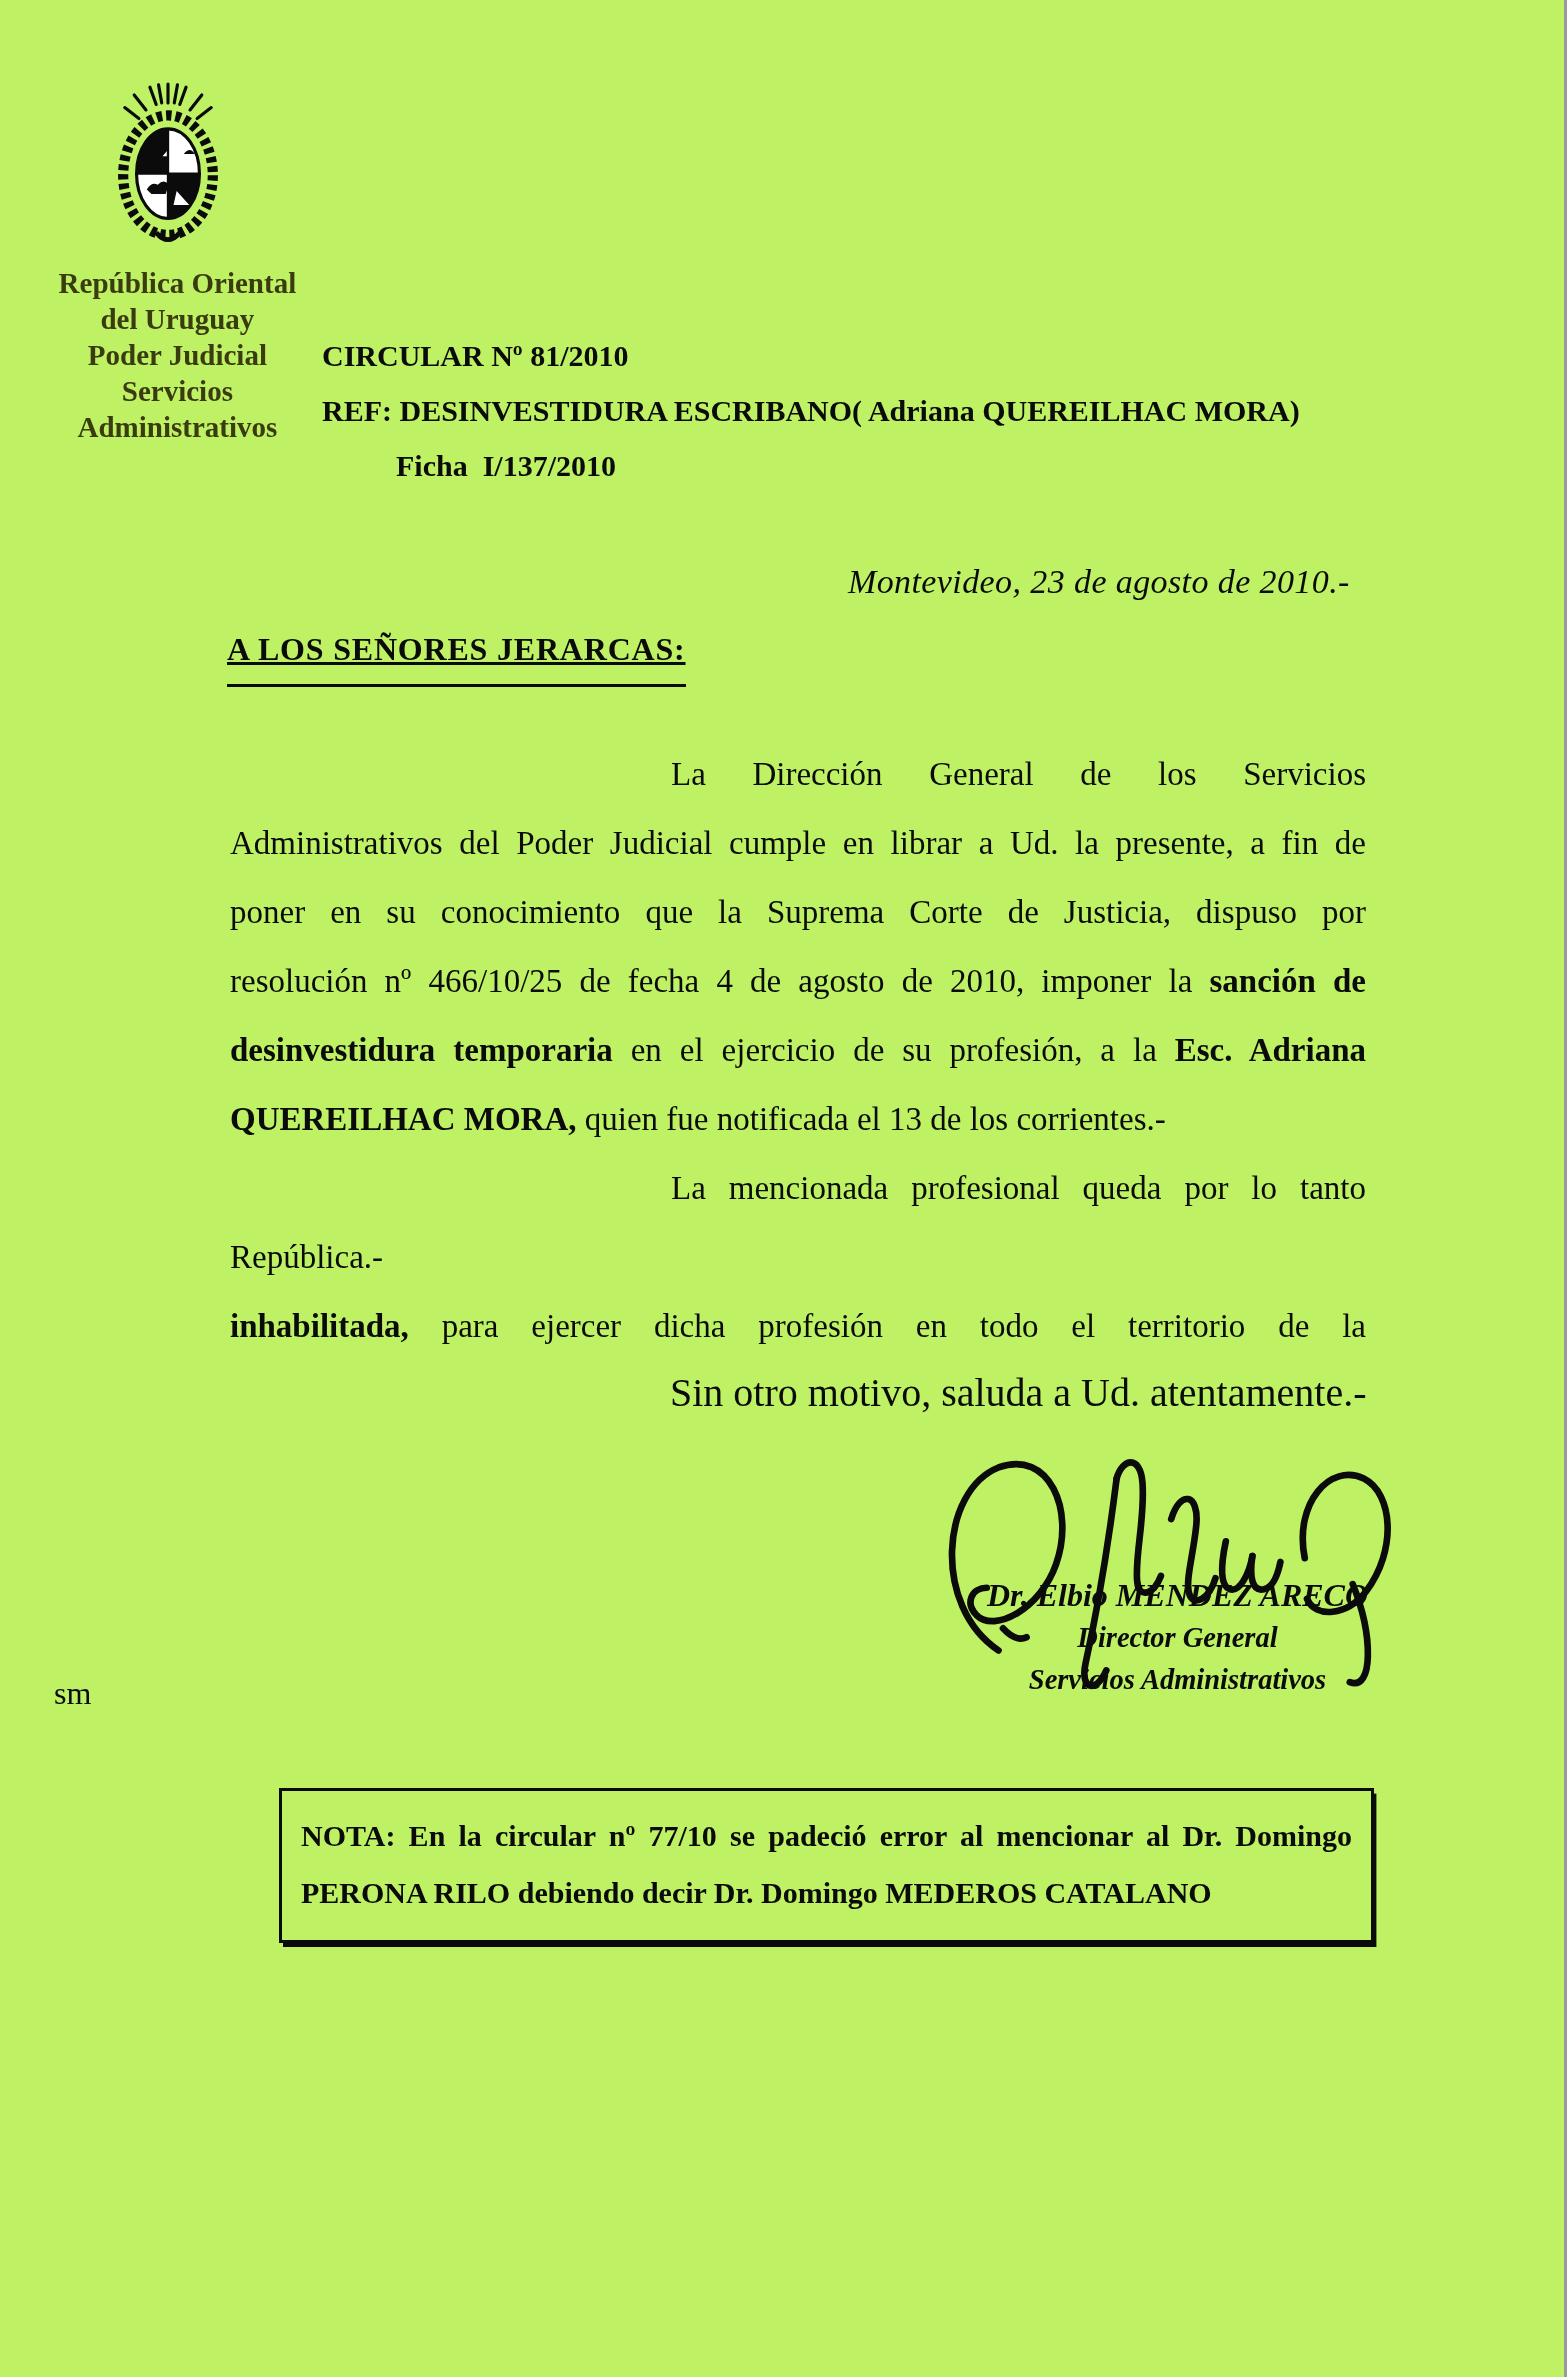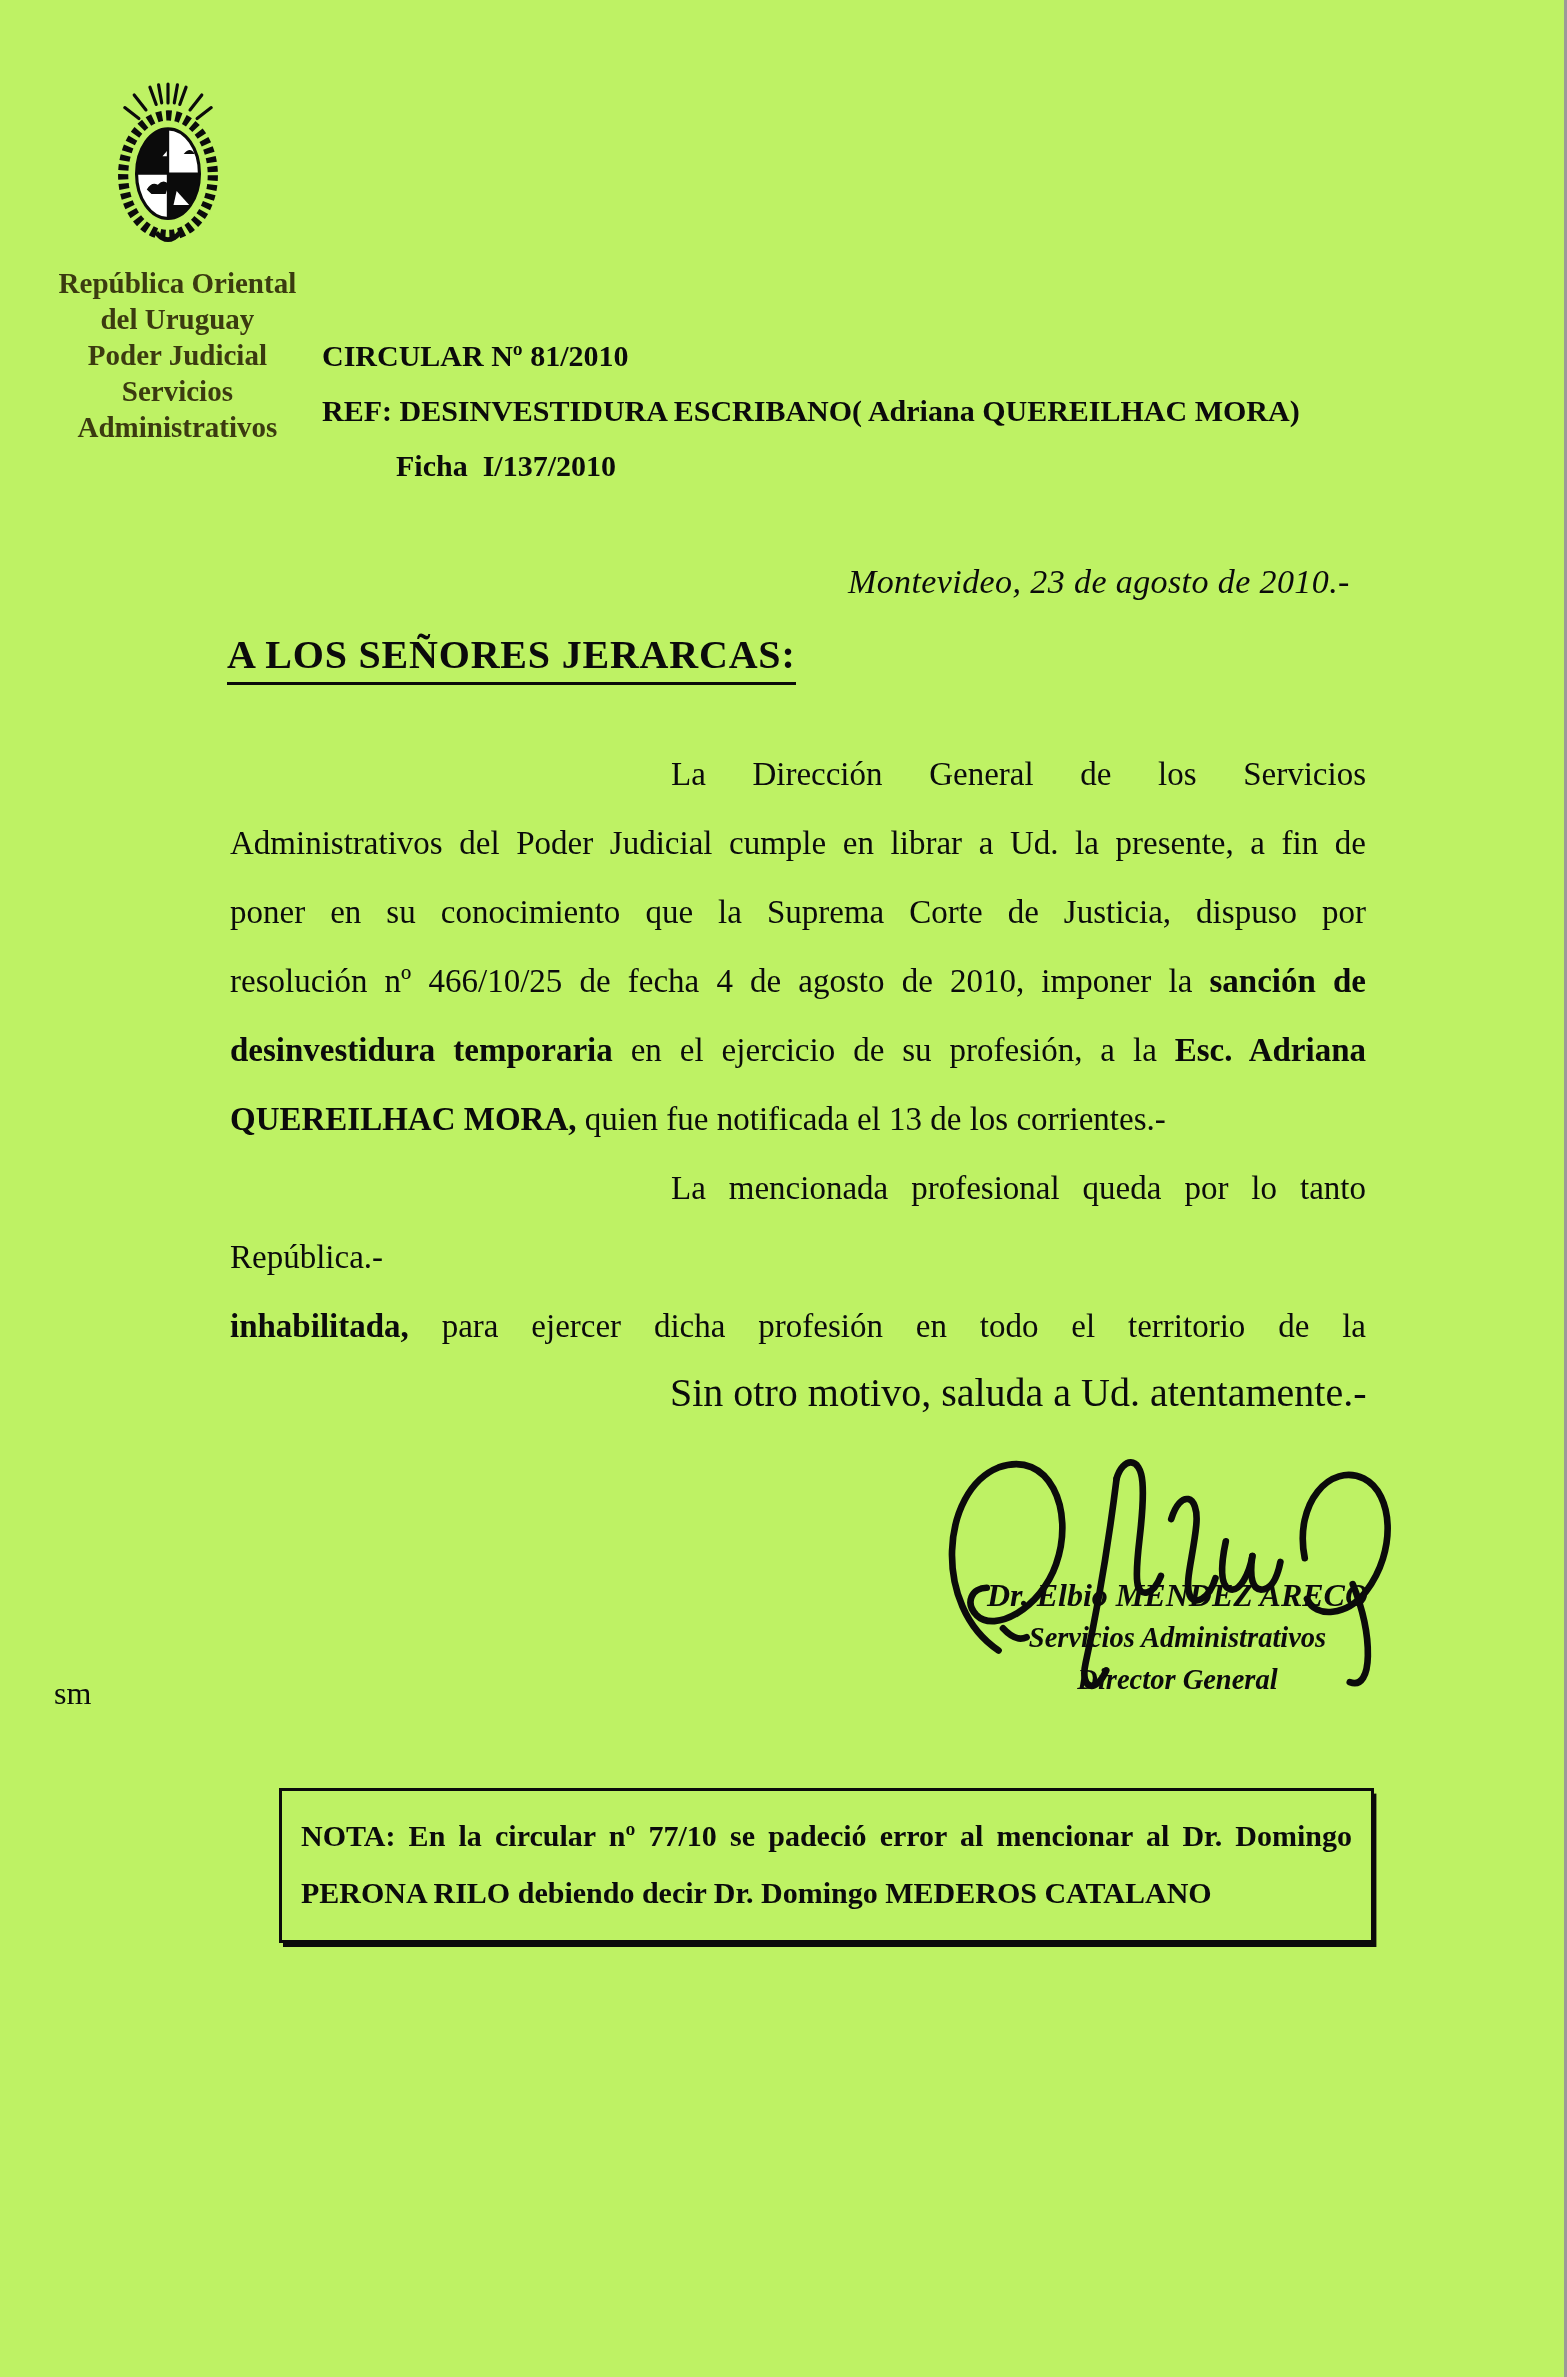--- a/index.html
+++ b/index.html
@@ -16,22 +16,22 @@
   .org{left:17.4px;top:265px;width:320px;text-align:center;font-weight:700;
        font-size:29px;line-height:36px;color:#3b3b10;}
 
   
   .circ{left:322px;top:339px;font-weight:700;font-size:30px;line-height:33px;}
   .circ-row{margin-bottom:22px;white-space:pre;}
   .ficha{padding-left:74px;}
 
   .date{left:848px;top:563px;font-size:34px;letter-spacing:0.4px;font-style:italic;}
 
-  .salut{left:227px;top:631px;font-size:40px;font-weight:700;letter-spacing:0.8px;
-         border-bottom:3.2px solid #0b0b0b;padding-bottom:4px;}
+  .salut{left:227px;top:631px;font-size:32px;font-weight:700;letter-spacing:0.8px;
+         border-bottom:3.2px solid #0b0b0b;padding-bottom:16px;text-decoration:underline;}
 
   .bodytxt{left:230px;top:740px;width:1136px;font-size:33px;}
   .bline{height:69px;line-height:69px;white-space:normal;}
   .just{text-align:justify;text-align-last:justify;-moz-text-align-last:justify;}
   .ind{padding-left:441px;}
   .b{font-weight:700;}
 
   .closing{left:670px;top:1358px;font-size:40px;line-height:69px;}
 
   .sig-svg{left:910px;top:1442px;}
@@ -121,22 +121,22 @@
       <path d="M354,97 C366,57 392,62 388,105 C384,147 372,182 379,200 C386,216 406,204 414,177"></path>
       <path d="M428,127 C421,160 420,187 433,192 C447,197 460,170 464,147"></path>
       <path d="M464,147 C460,174 463,196 480,192 C493,189 499,170 502,155"></path>
       <path d="M535,150 C520,75 570,20 615,42 C655,62 660,140 618,195 C592,228 550,232 538,205"></path>
       <path d="M600,185 C628,255 628,330 596,318"></path>
     </g>
   </svg>
 
   <div class="abs sigtext">
     <div class="sig-name">Dr. Elbio MENDEZ ARECO</div>
+    <div class="sig-title">Director General</div>
     <div class="sig-title">Servicios Administrativos</div>
-    <div class="sig-title">Director General</div>
   </div>
 
   <div class="abs initials">sm</div>
 
   <div class="abs note">
     <div class="just">NOTA: En la circular nº 77/10 se padeció error al mencionar al Dr. Domingo</div>
     <div>PERONA RILO debiendo decir Dr. Domingo MEDEROS CATALANO</div>
   </div>
 
 </div>

